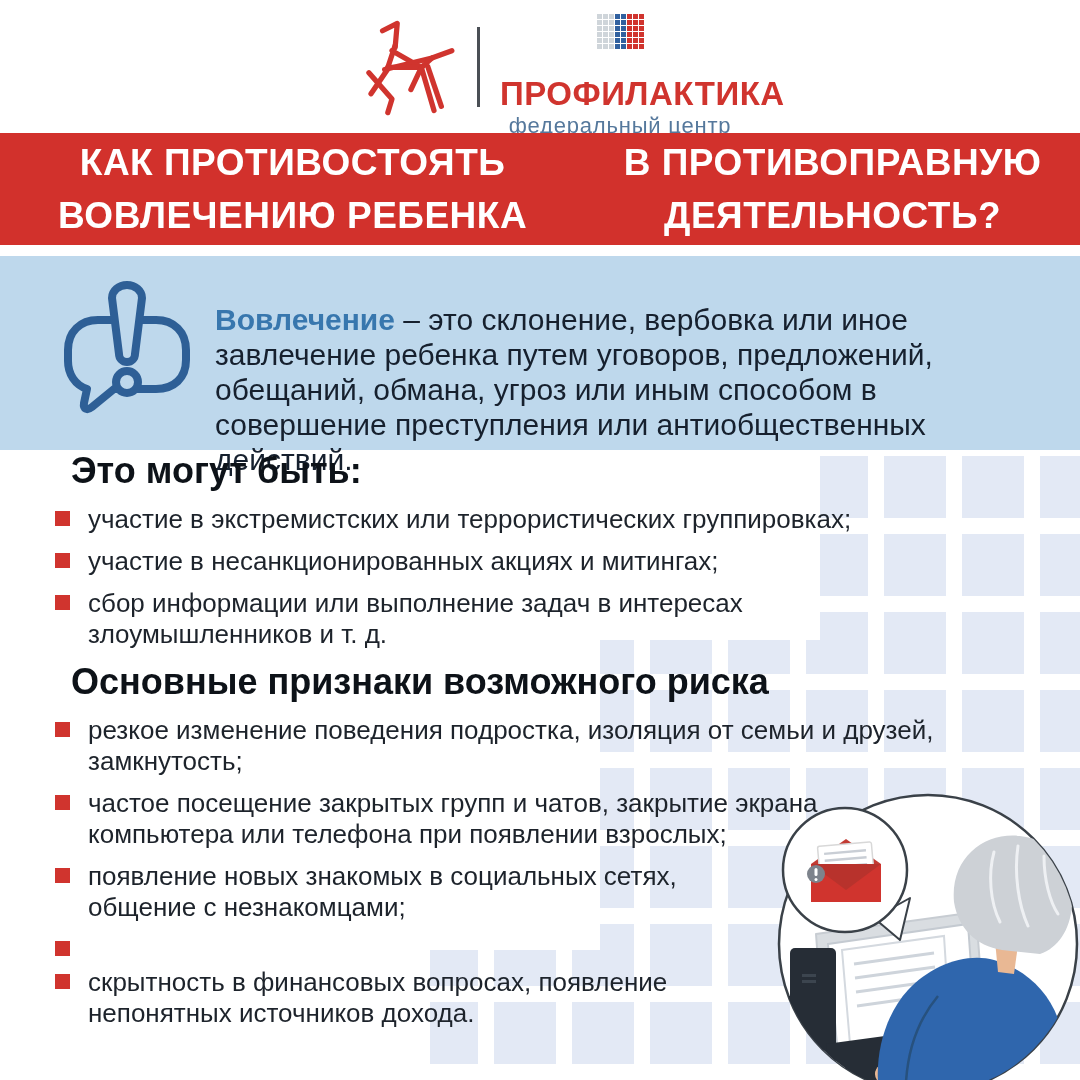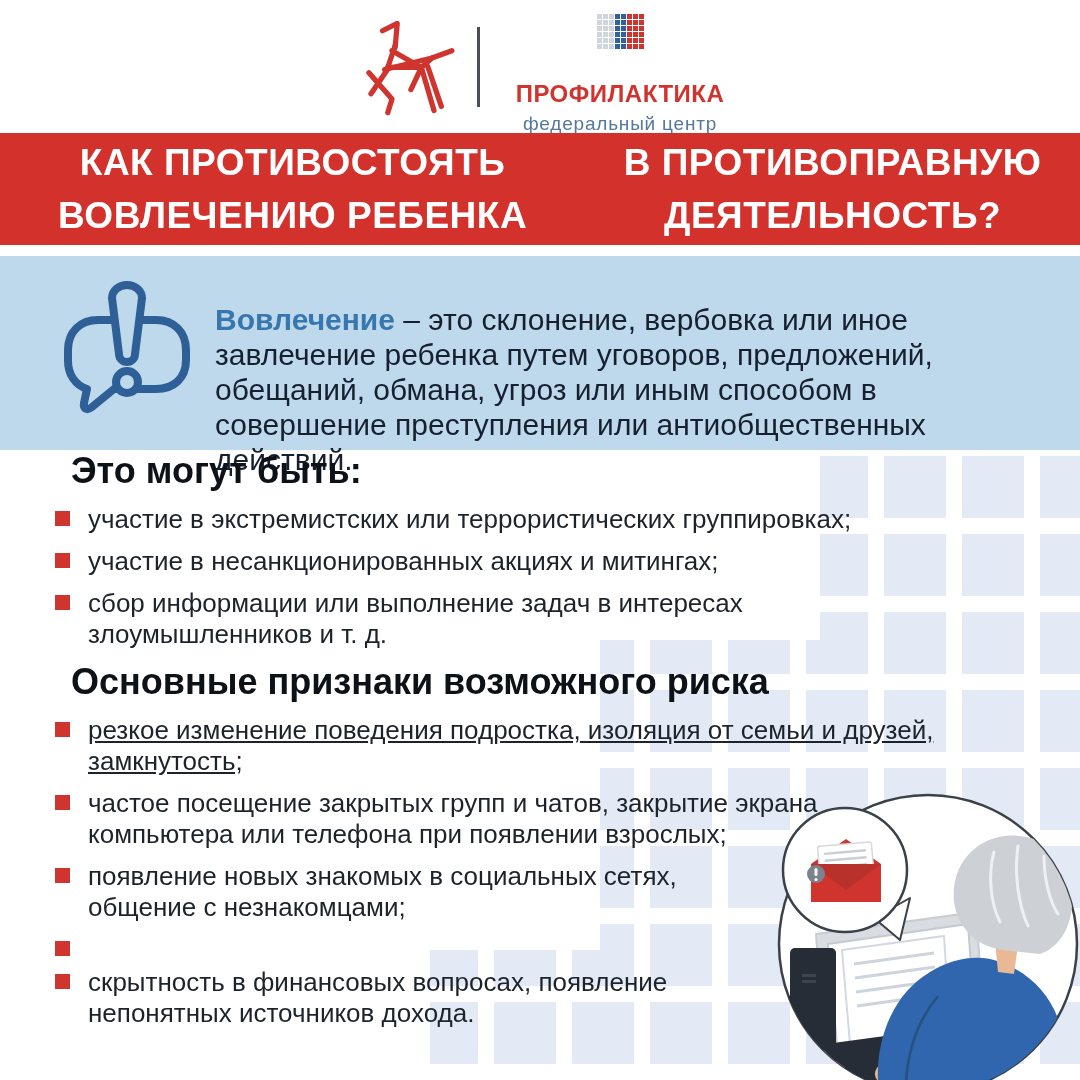--- a/index.html
+++ b/index.html
@@ -20,22 +20,22 @@
     clip-path:polygon(420px 0,680px 0,680px 640px,30px 640px,30px 510px,200px 510px,200px 200px,420px 200px);}
 
   
   .header{position:absolute;left:0;top:0;width:1080px;height:133px;background:#fff;z-index:4;}
   .horse{position:absolute;left:350px;top:18px;}
   .horse path{stroke:var(--brand-red);stroke-width:5;fill:none;stroke-linecap:round;stroke-linejoin:round;}
   .divider{position:absolute;left:477px;top:27px;width:3px;height:80px;background:#4a4f55;}
   .brand{position:absolute;left:500px;top:14px;width:240px;text-align:center;}
   .mosaic{display:grid;grid-template-columns:repeat(8,5px);grid-auto-rows:5px;gap:1px;
           width:47px;margin:0 auto 6px auto;}
-  .brand-name{font-size:24px;font-weight:800;color:var(--brand-red);letter-spacing:.5px;line-height:34px;margin-top:28px;}
-  .brand-sub{font-size:19px;color:var(--subtitle-blue);letter-spacing:.8px;margin-top:2px;}
+  .brand-name{font-size:33px;font-weight:800;color:var(--brand-red);letter-spacing:.5px;line-height:34px;margin-top:28px;}
+  .brand-sub{font-size:22px;color:var(--subtitle-blue);letter-spacing:.8px;margin-top:2px;}
 
   
   .banner{position:absolute;left:0;top:133px;width:1080px;height:112px;background:var(--banner-red);
           z-index:4;display:flex;flex-direction:row;justify-content:center;align-items:center;}
   .banner div{color:#fff;font-size:37px;font-weight:800;line-height:53px;letter-spacing:.5px;text-align:center;}
 
   
   .defbox{position:absolute;left:0;top:256px;width:1080px;height:194px;background:var(--box-blue);z-index:4;}
   .defbox svg{position:absolute;left:52px;top:22px;}
   .bubble-line{stroke:var(--icon-blue);stroke-width:8;fill:none;stroke-linecap:round;stroke-linejoin:round;}
@@ -43,21 +43,21 @@
   .def-text{position:absolute;left:215px;top:16px;width:810px;font-size:30px;line-height:35px;color:#16202e;}
   .def-text b{color:var(--term-blue);font-weight:800;}
 
   
   .content{position:absolute;left:55px;top:450px;width:1005px;z-index:5;}
   .sec-heading{font-size:36px;font-weight:800;color:#0d1218;margin:0 0 12px 16px;}
   .sec-heading.second{margin-top:8px;}
   ul.blist{list-style:none;margin:0;padding:0;}
   ul.blist li{display:flex;gap:18px;margin-bottom:11px;font-size:26px;line-height:31px;color:var(--text-dark);}
   .bullet{width:15px;height:15px;background:var(--red);flex:0 0 15px;margin-top:7px;}
-  .mw870{max-width:870px;} .mw960{max-width:960px;text-decoration:underline;} .mw850{max-width:850px;}
+  .mw870{max-width:870px;} .mw960{max-width:960px;} .mw850{max-width:850px;}
   .mw640{max-width:640px;} .mw650{max-width:650px;} .mw620{max-width:620px;}
 
   
   .illustration{position:absolute;left:762px;top:782px;width:320px;height:300px;z-index:3;}
   .ill-circle{fill:#fff;stroke:#3a4148;stroke-width:2.5;}
   .tower{fill:#262d36;} .stand{fill:#262d36;}
   .frame{fill:#d9dde1;stroke:#c7ccd2;stroke-width:2;stroke-linejoin:round;}
   .face{fill:#fff;stroke:#c4cad1;stroke-width:2;}
   .docline{stroke:#ced4db;stroke-width:3;}
   .docbox{fill:none;stroke:#d4d9df;stroke-width:2;}

